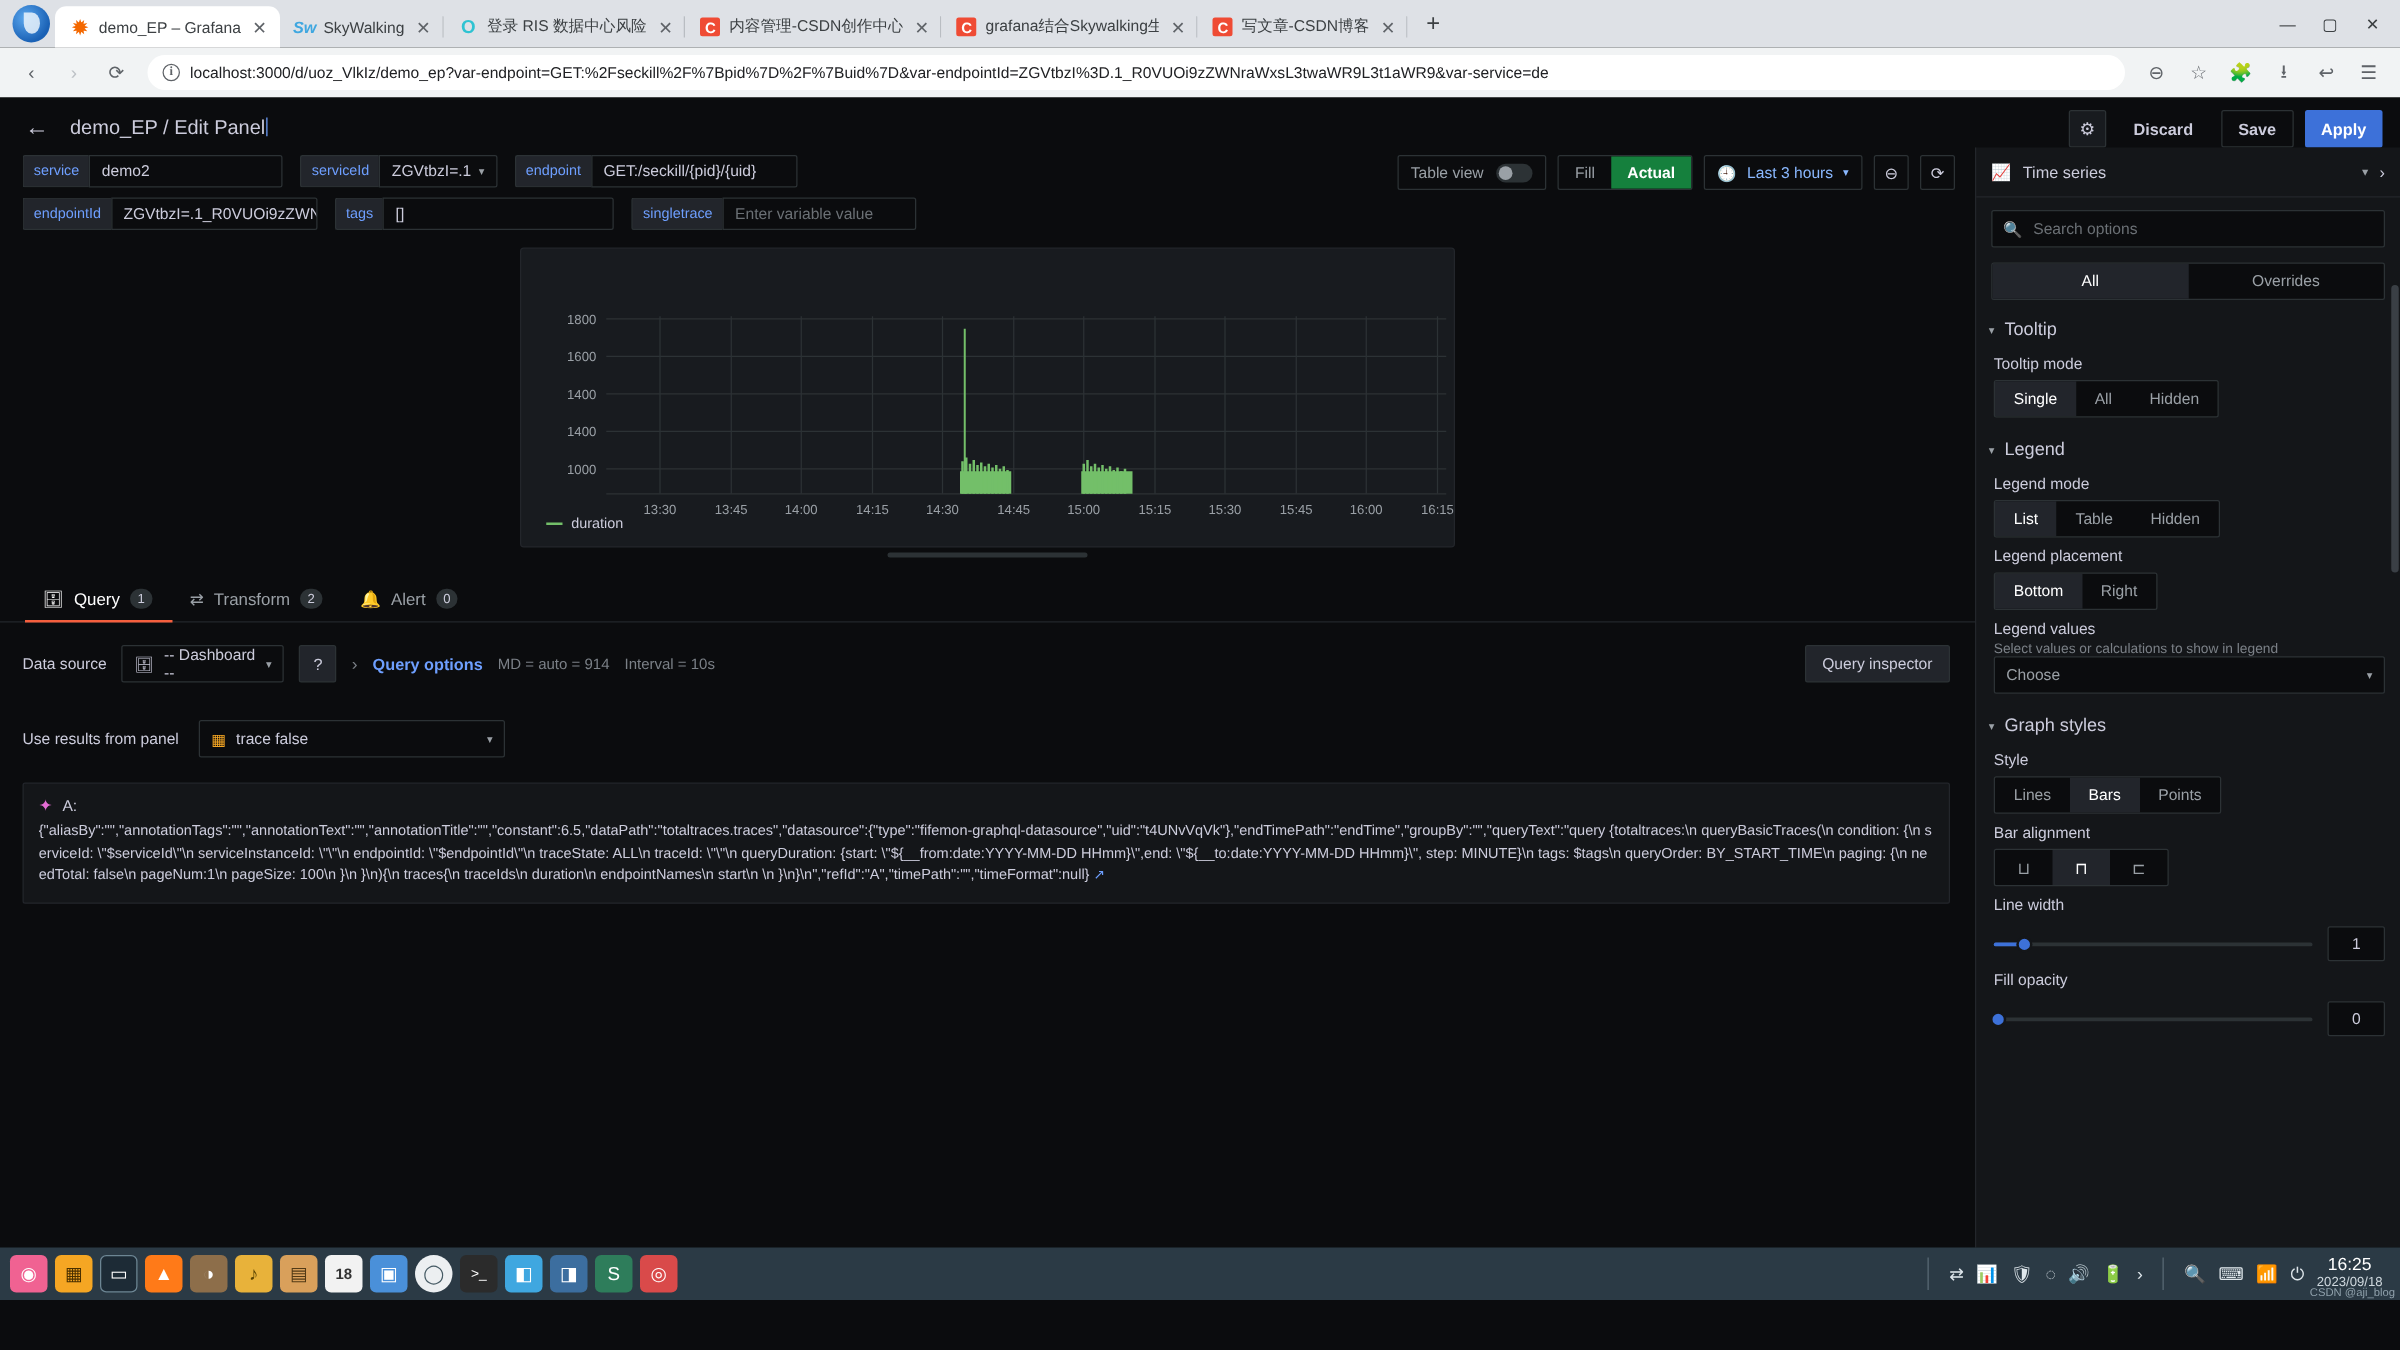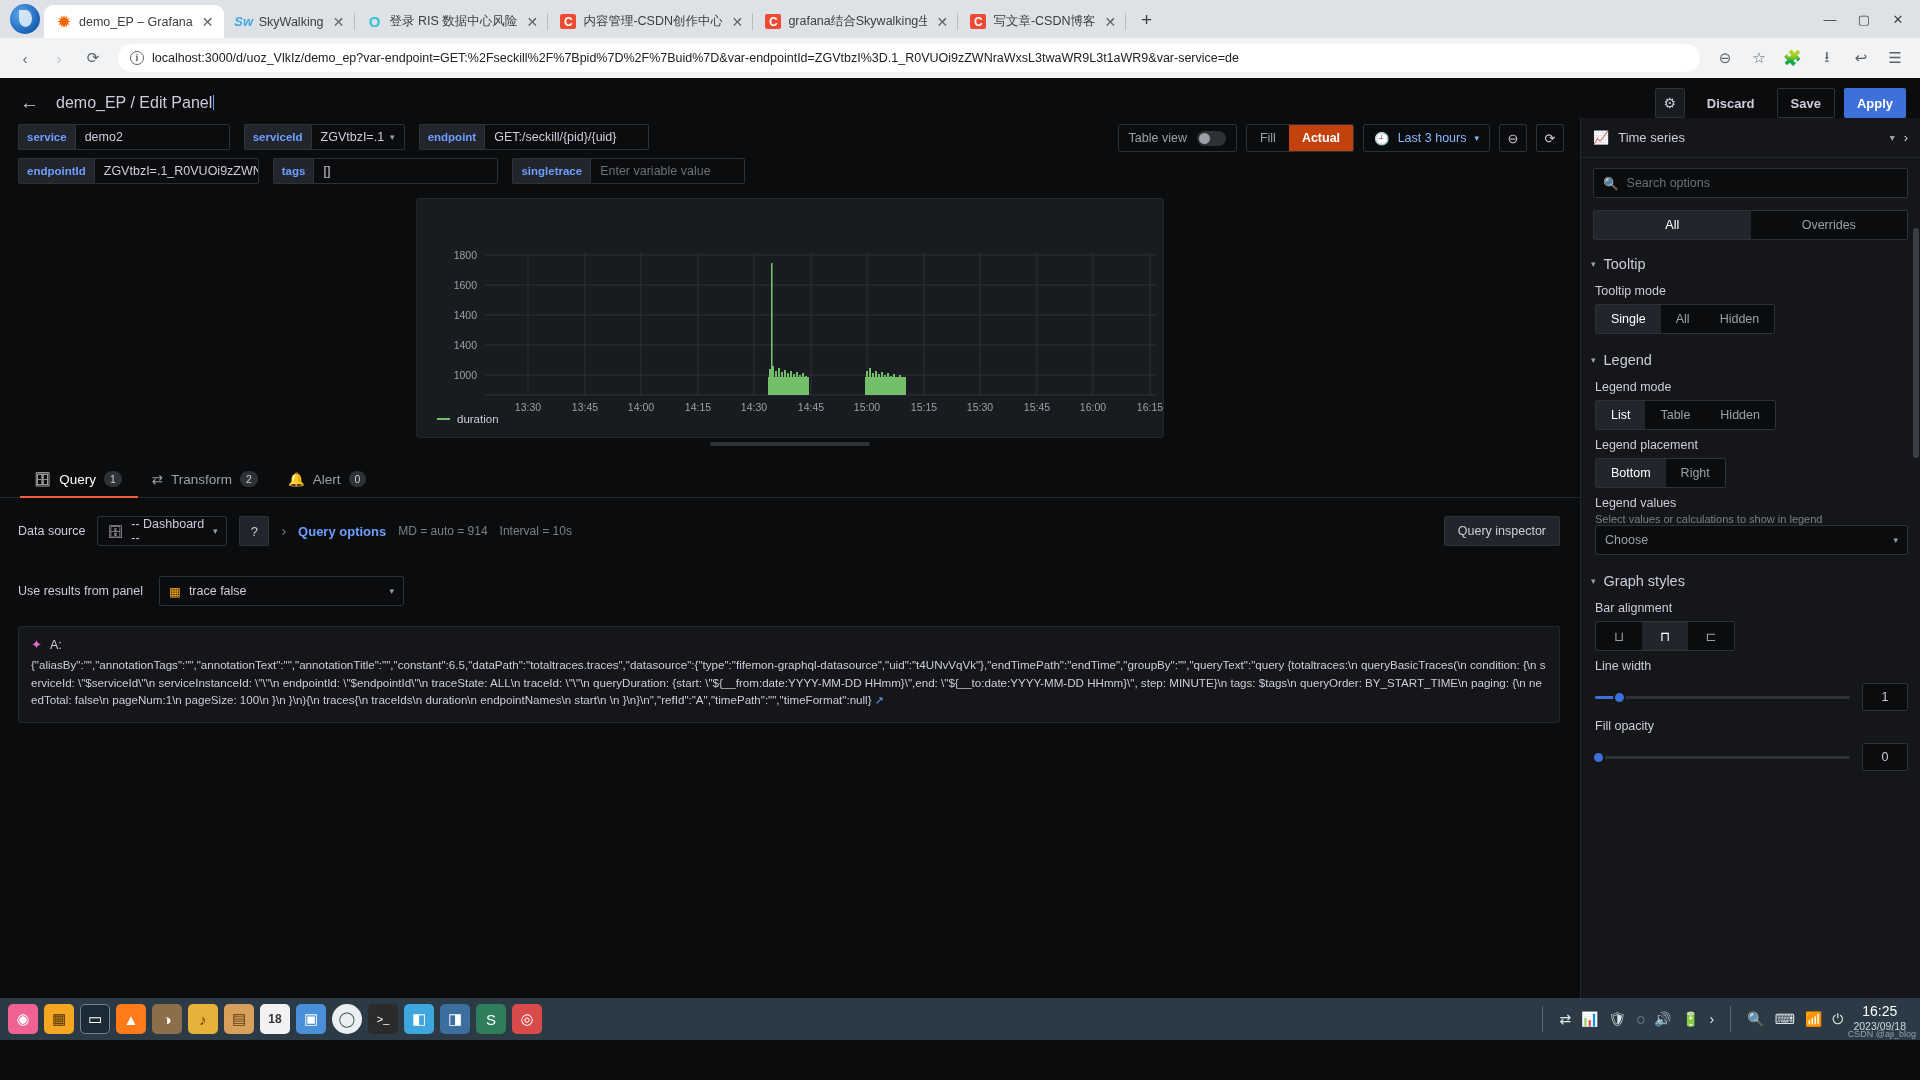--- a/index.html
+++ b/index.html
@@ -196,21 +196,21 @@
   .var {
     display:flex; align-items:stretch;
     height: 26px;
   }
   .var-label {
     background:#22252b;
     border:1px solid #2c3235;
     border-right:none;
     border-radius:2px 0 0 2px;
     color:#6e9fff;
-    font-size:11.5px; font-weight:700;
+    font-size:11.5px; font-weight:400;
     display:flex;align-items:center;
     padding: 0 8px;
     white-space:nowrap;
   }
   .var-field {
     background:#0b0c0e;
     border:1px solid #2c3235;
     border-radius: 0 2px 2px 0;
     color:#ccccdc;
     font-size:12.5px;
@@ -239,21 +239,21 @@
     width:11px;height:11px;border-radius:50%;background:#9aa0a6;
   }
   .seg {
     height:28px; border:1px solid #2c3235; border-radius:2px;
     display:flex; overflow:hidden;
   }
   .seg > div {
     padding: 0 13px; display:flex;align-items:center;
     font-size:12.5px; color:#9aa0a6;
   }
-  .seg > div.on { background:#c2410c; color:#fff; font-weight:600; }
+  .seg > div.on { background:#15803d; color:#fff; font-weight:600; }
   .tr-box {
     height:28px;border:1px solid #2c3235;border-radius:2px;
     display:flex;align-items:center;gap:8px;padding:0 10px;
     color:#8ab8ff;font-size:12.5px;
   }
   .ico-btn {
     height:28px;width:28px;border:1px solid #2c3235;border-radius:2px;
     display:flex;align-items:center;justify-content:center;
     color:#ccccdc; font-size:13px;
   }
@@ -802,20 +802,28 @@
           <div class="field-desc">Select values or calculations to show in legend</div>
           <div class="selectfull">
             <span>Choose</span>
             <span class="chev">▾</span>
           </div>
         </div>
 
         <div class="sect-title">
           <span class="tri">▾</span>
           <span>Graph styles</span>
+        </div>
+        <div class="field">
+          <div class="field-label">Style</div>
+          <div class="radiogrp">
+            <div>Lines</div>
+            <div class="on">Bars</div>
+            <div>Points</div>
+          </div>
         </div>
         <div class="field">
           <div class="field-label">Bar alignment</div>
           <div class="iconrow">
             <div>⊔</div>
             <div class="on">⊓</div>
             <div>⊏</div>
           </div>
         </div>
         <div class="field" style="padding-bottom:0">

